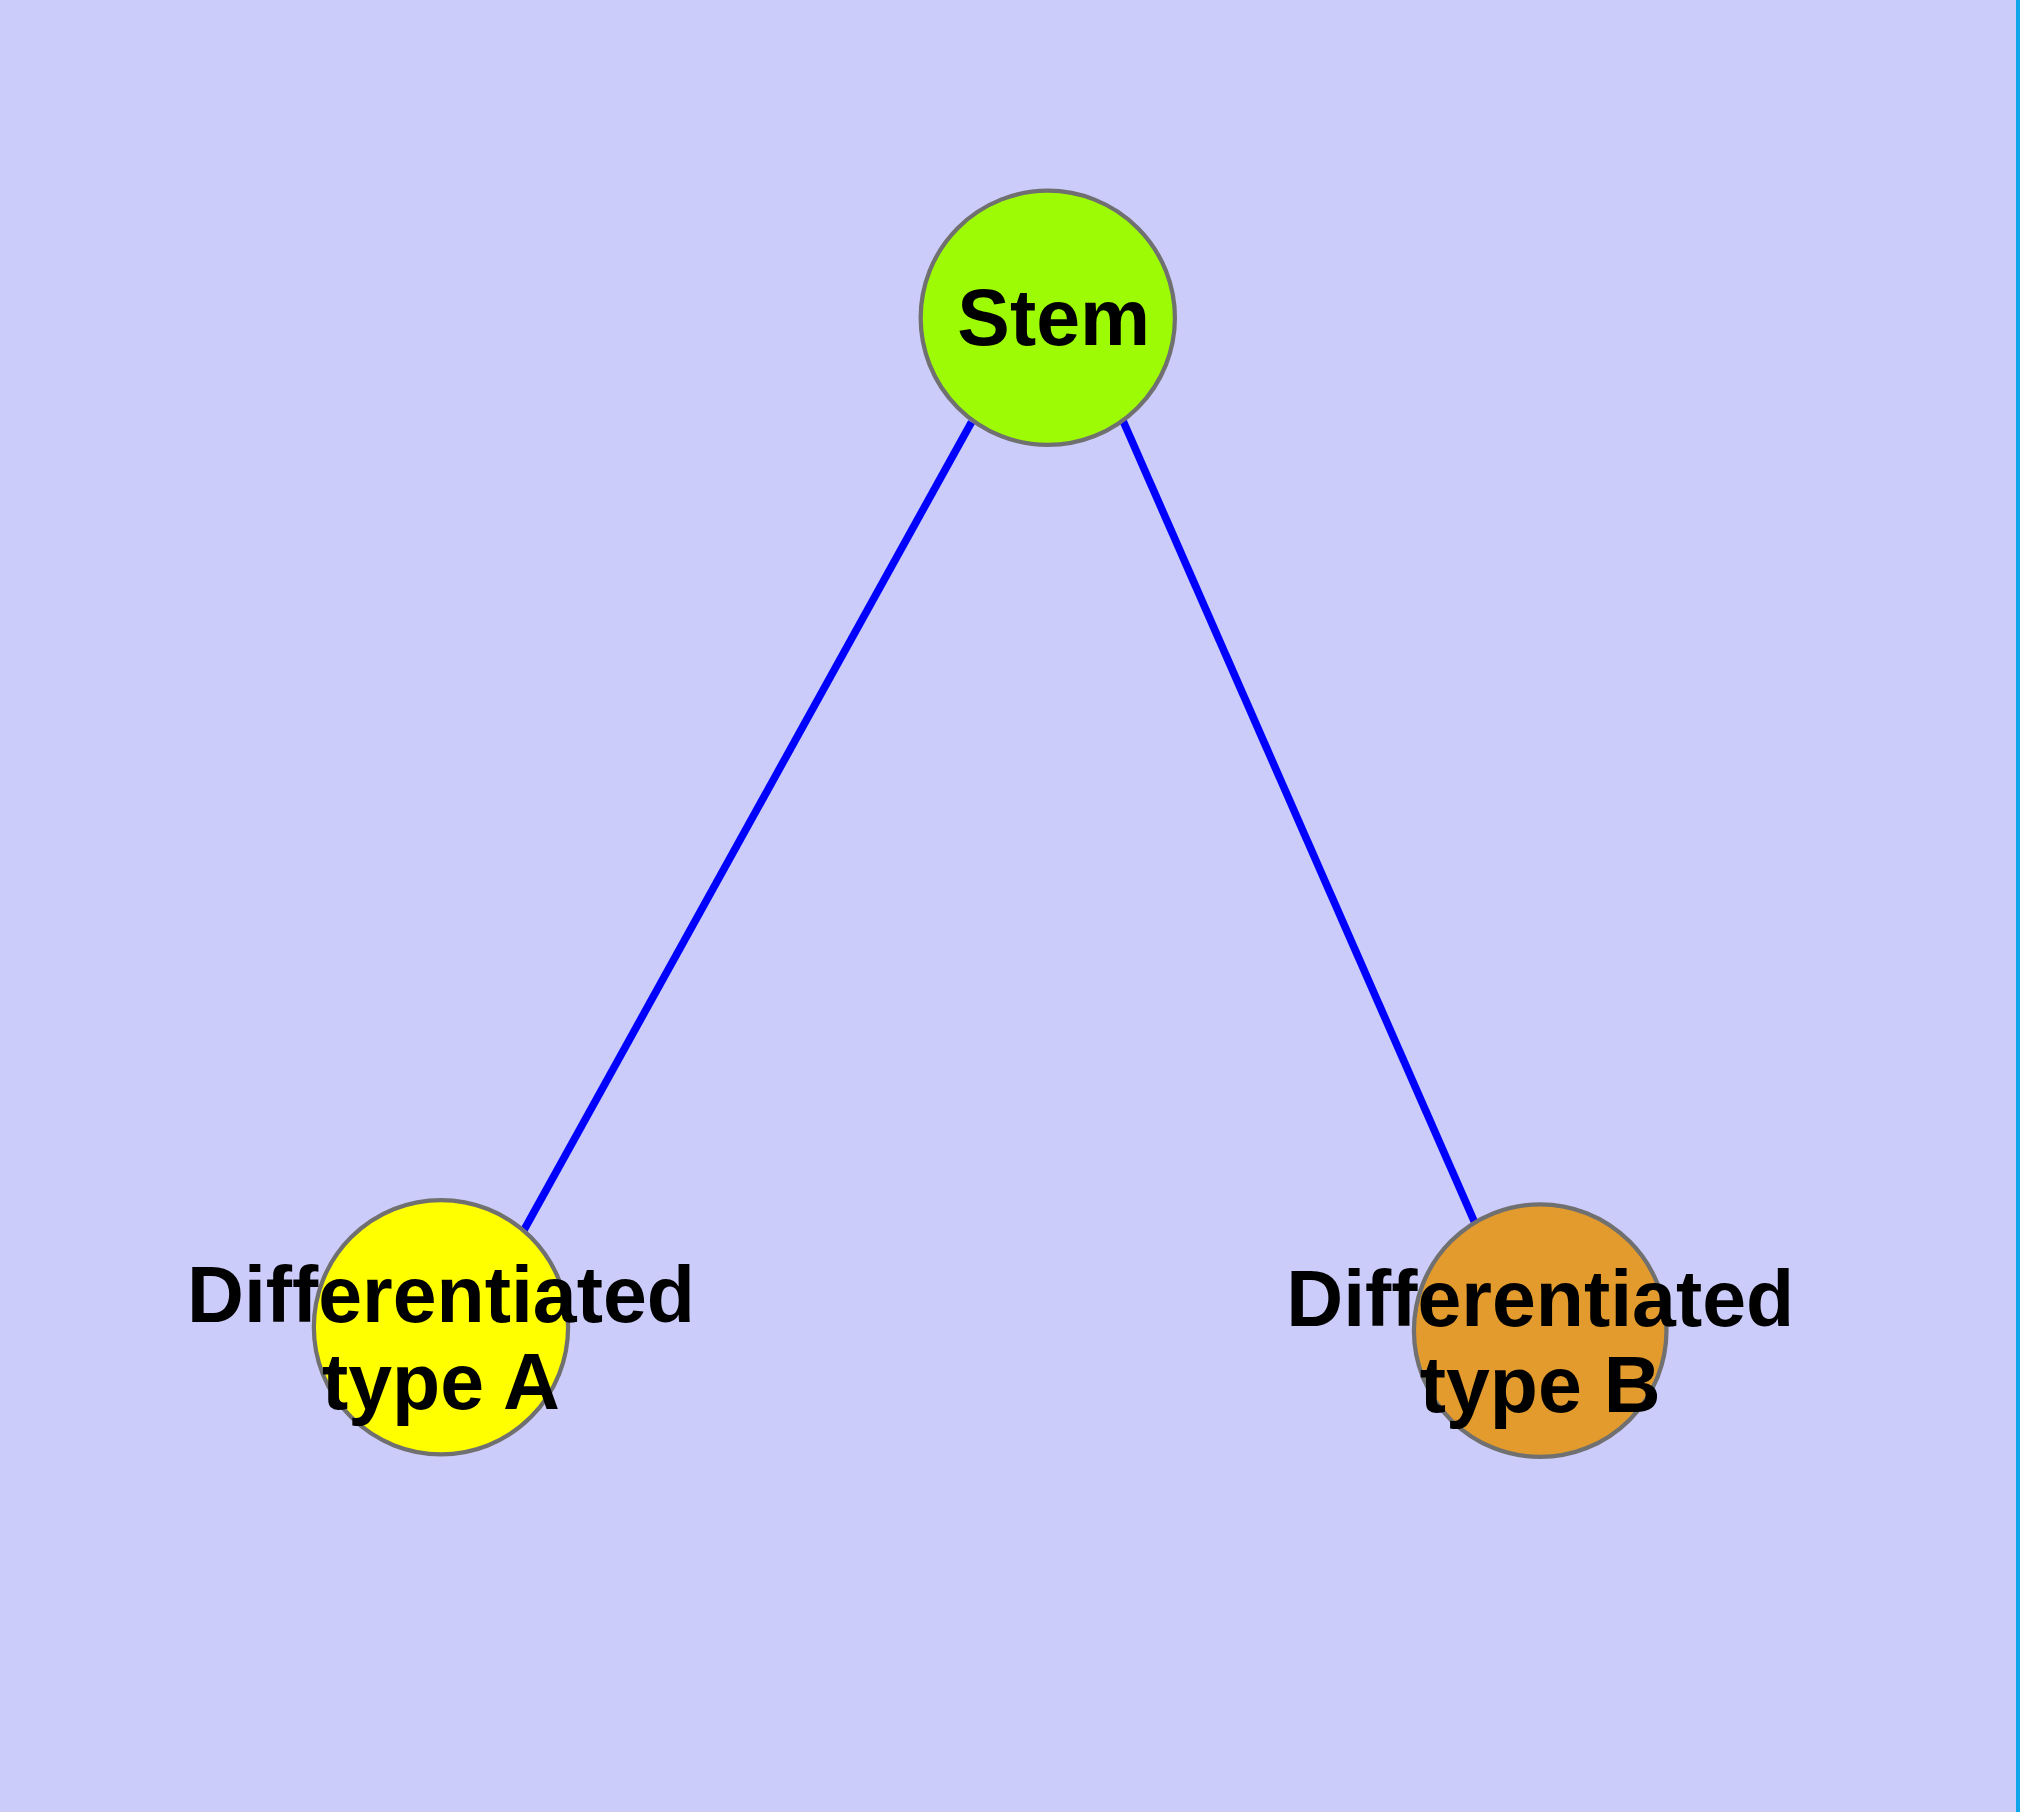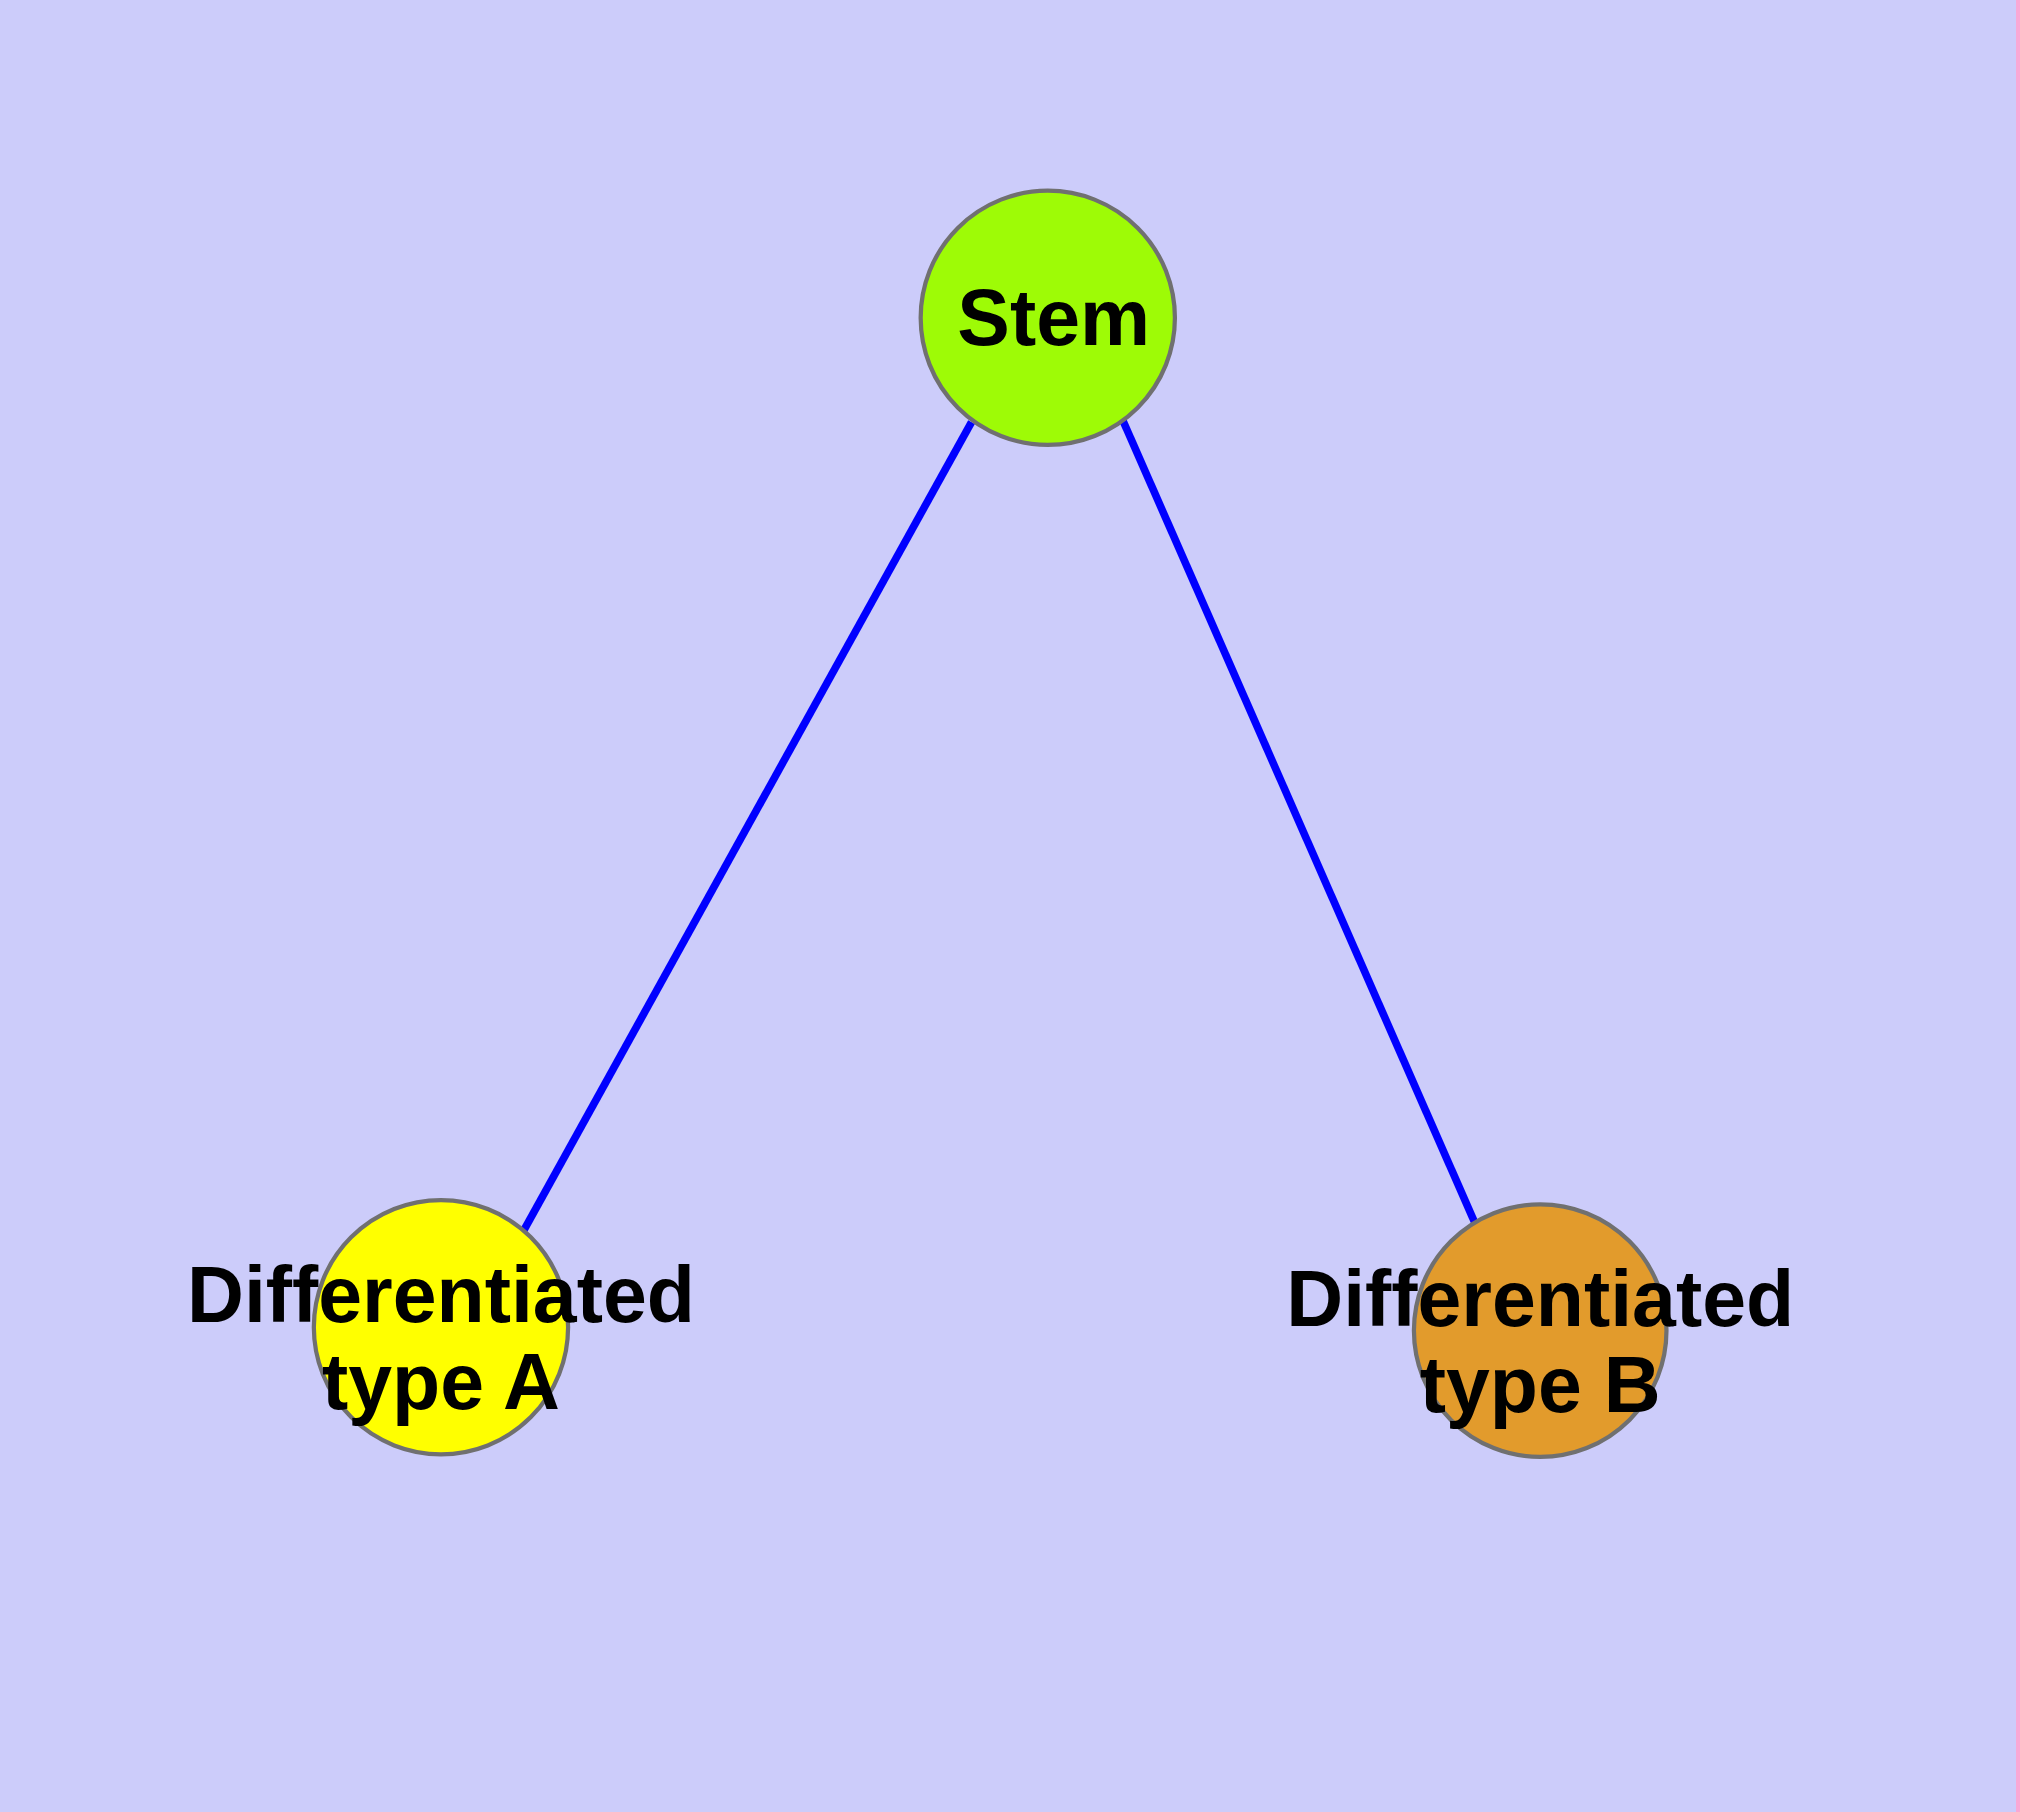--- a/index.html
+++ b/index.html
@@ -4,21 +4,21 @@
 <style>
   html, body {
     margin: 0;
     padding: 0;
     background: #ffffff;
   }
   #stage {
     position: relative;
     width: 2021px;
     height: 1812px;
-    background: #f9a8d4;
+    background: #0ea5e9;
     overflow: hidden;
     font-family: "Liberation Sans", sans-serif;
   }
   #canvas-bg {
     position: absolute;
     left: 0;
     top: 0;
     width: 2016px;
     height: 1812px;
     background: #ccccfa;

